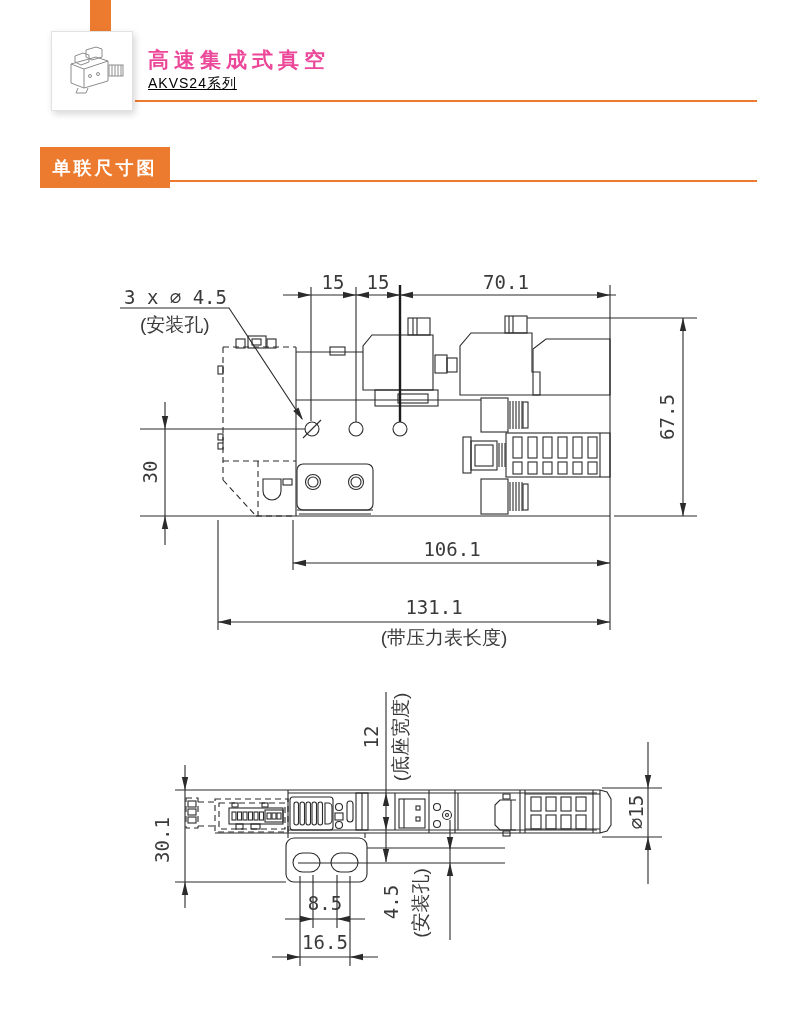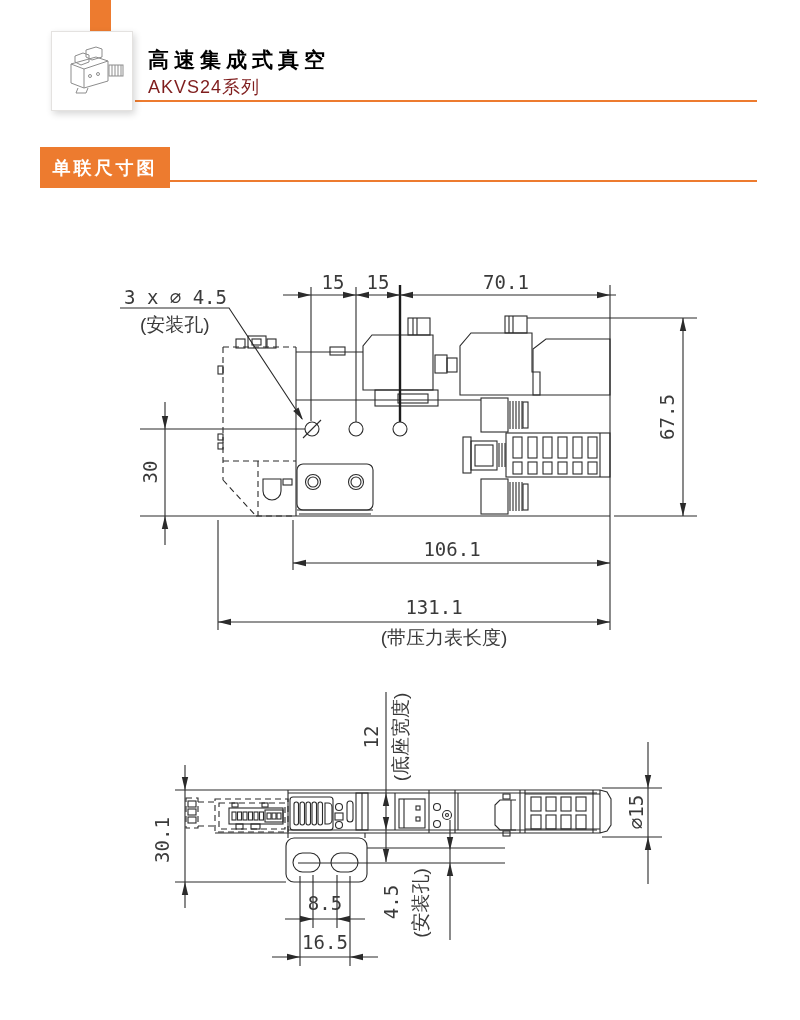--- a/index.html
+++ b/index.html
@@ -4,22 +4,22 @@
 <style>
   html,body{margin:0;padding:0;background:#ffffff;}
   #page{position:relative;width:800px;height:1020px;background:#fff;overflow:hidden;
         font-family:"Liberation Sans", sans-serif;}
   
   #corner-tab{position:absolute;left:90px;top:0;width:21px;height:46px;background:#ED7B2F;}
   #thumb-card{position:absolute;left:51px;top:31px;width:80px;height:78px;background:#fff;
               border:1px solid #e4e2e0;box-shadow:2px 3px 7px rgba(0,0,0,.16);
               display:flex;align-items:center;justify-content:center;z-index:2;}
   #doc-title{position:absolute;left:148px;top:46px;font-size:21px;font-weight:bold;
-             color:#000000;letter-spacing:5px;}
-  #doc-series{position:absolute;left:148px;top:75px;font-size:18px;color:#7f1d1d;letter-spacing:1px;}
+             color:#ec4899;letter-spacing:5px;}
+  #doc-series{position:absolute;left:148px;top:75px;font-size:14px;color:#000000;letter-spacing:1px;text-decoration:underline;}
   #header-rule{position:absolute;left:135px;top:100px;width:622px;height:2px;background:#ED7B2F;}
   
   #section-badge{position:absolute;left:40px;top:147px;width:130px;height:41px;background:#ED7B2F;
                  color:#fff;font-size:18px;font-weight:bold;letter-spacing:3px;
                  display:flex;align-items:center;justify-content:center;}
   #section-rule{position:absolute;left:40px;top:180px;width:717px;height:2px;background:#ED7B2F;}
   
   #drawing{position:absolute;left:0;top:0;width:800px;height:1020px;}
   .ln{stroke:#2b2b2b;stroke-width:1.1;fill:none;}
   .lnthick{stroke:#1c1c1c;stroke-width:2.4;fill:none;}

